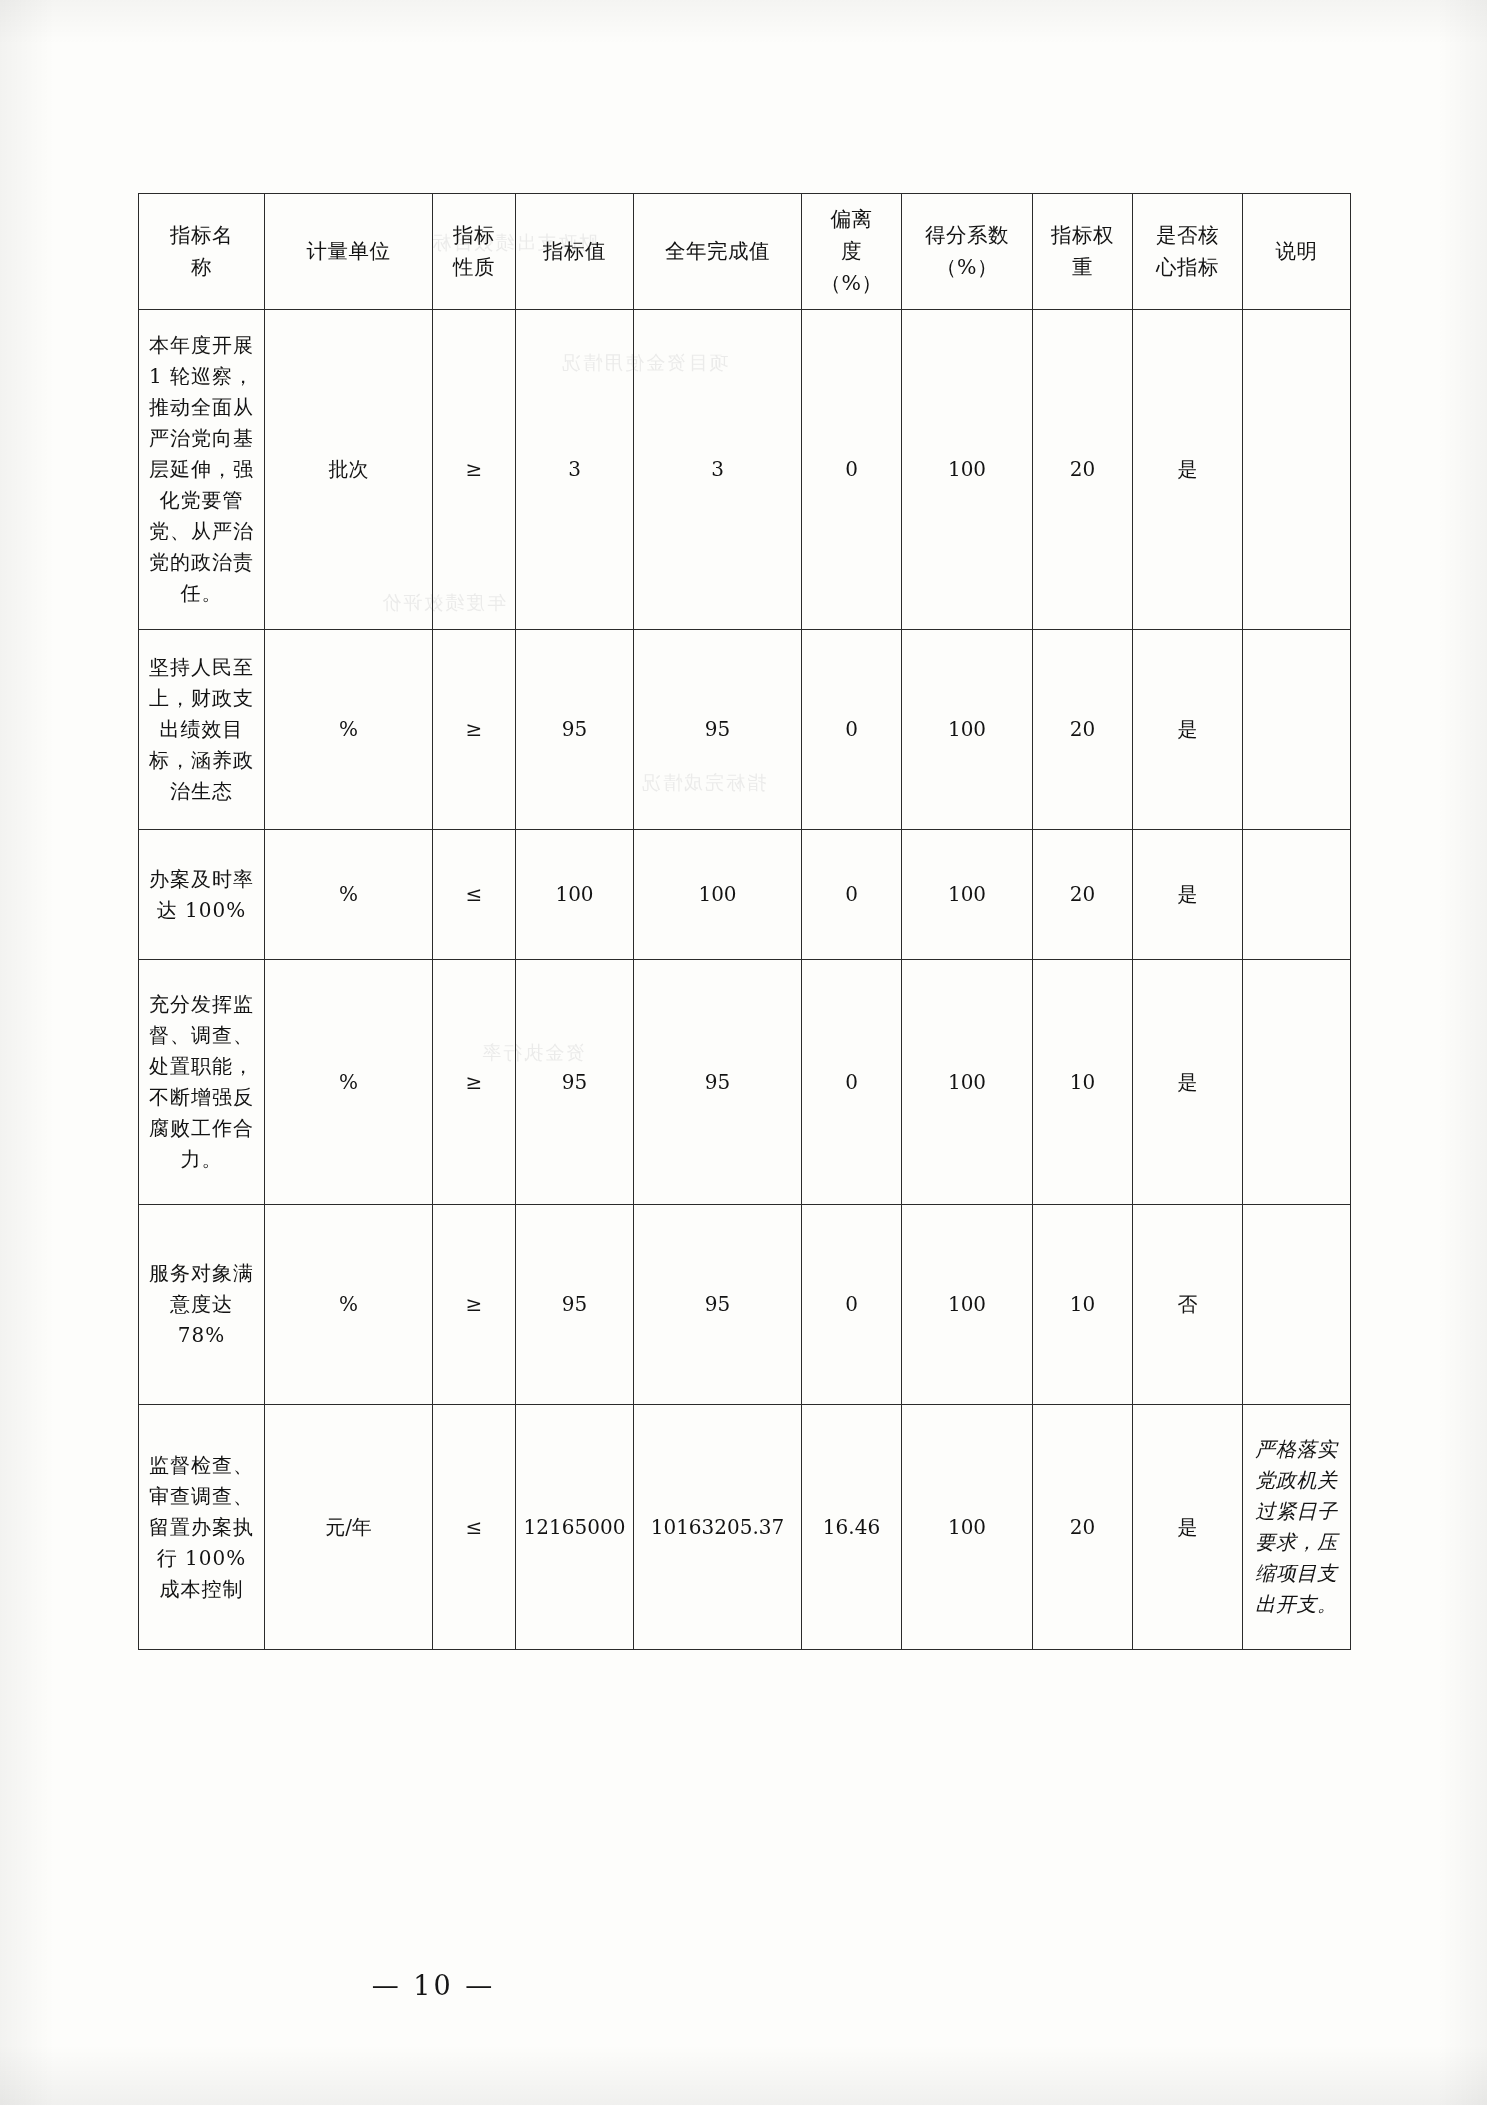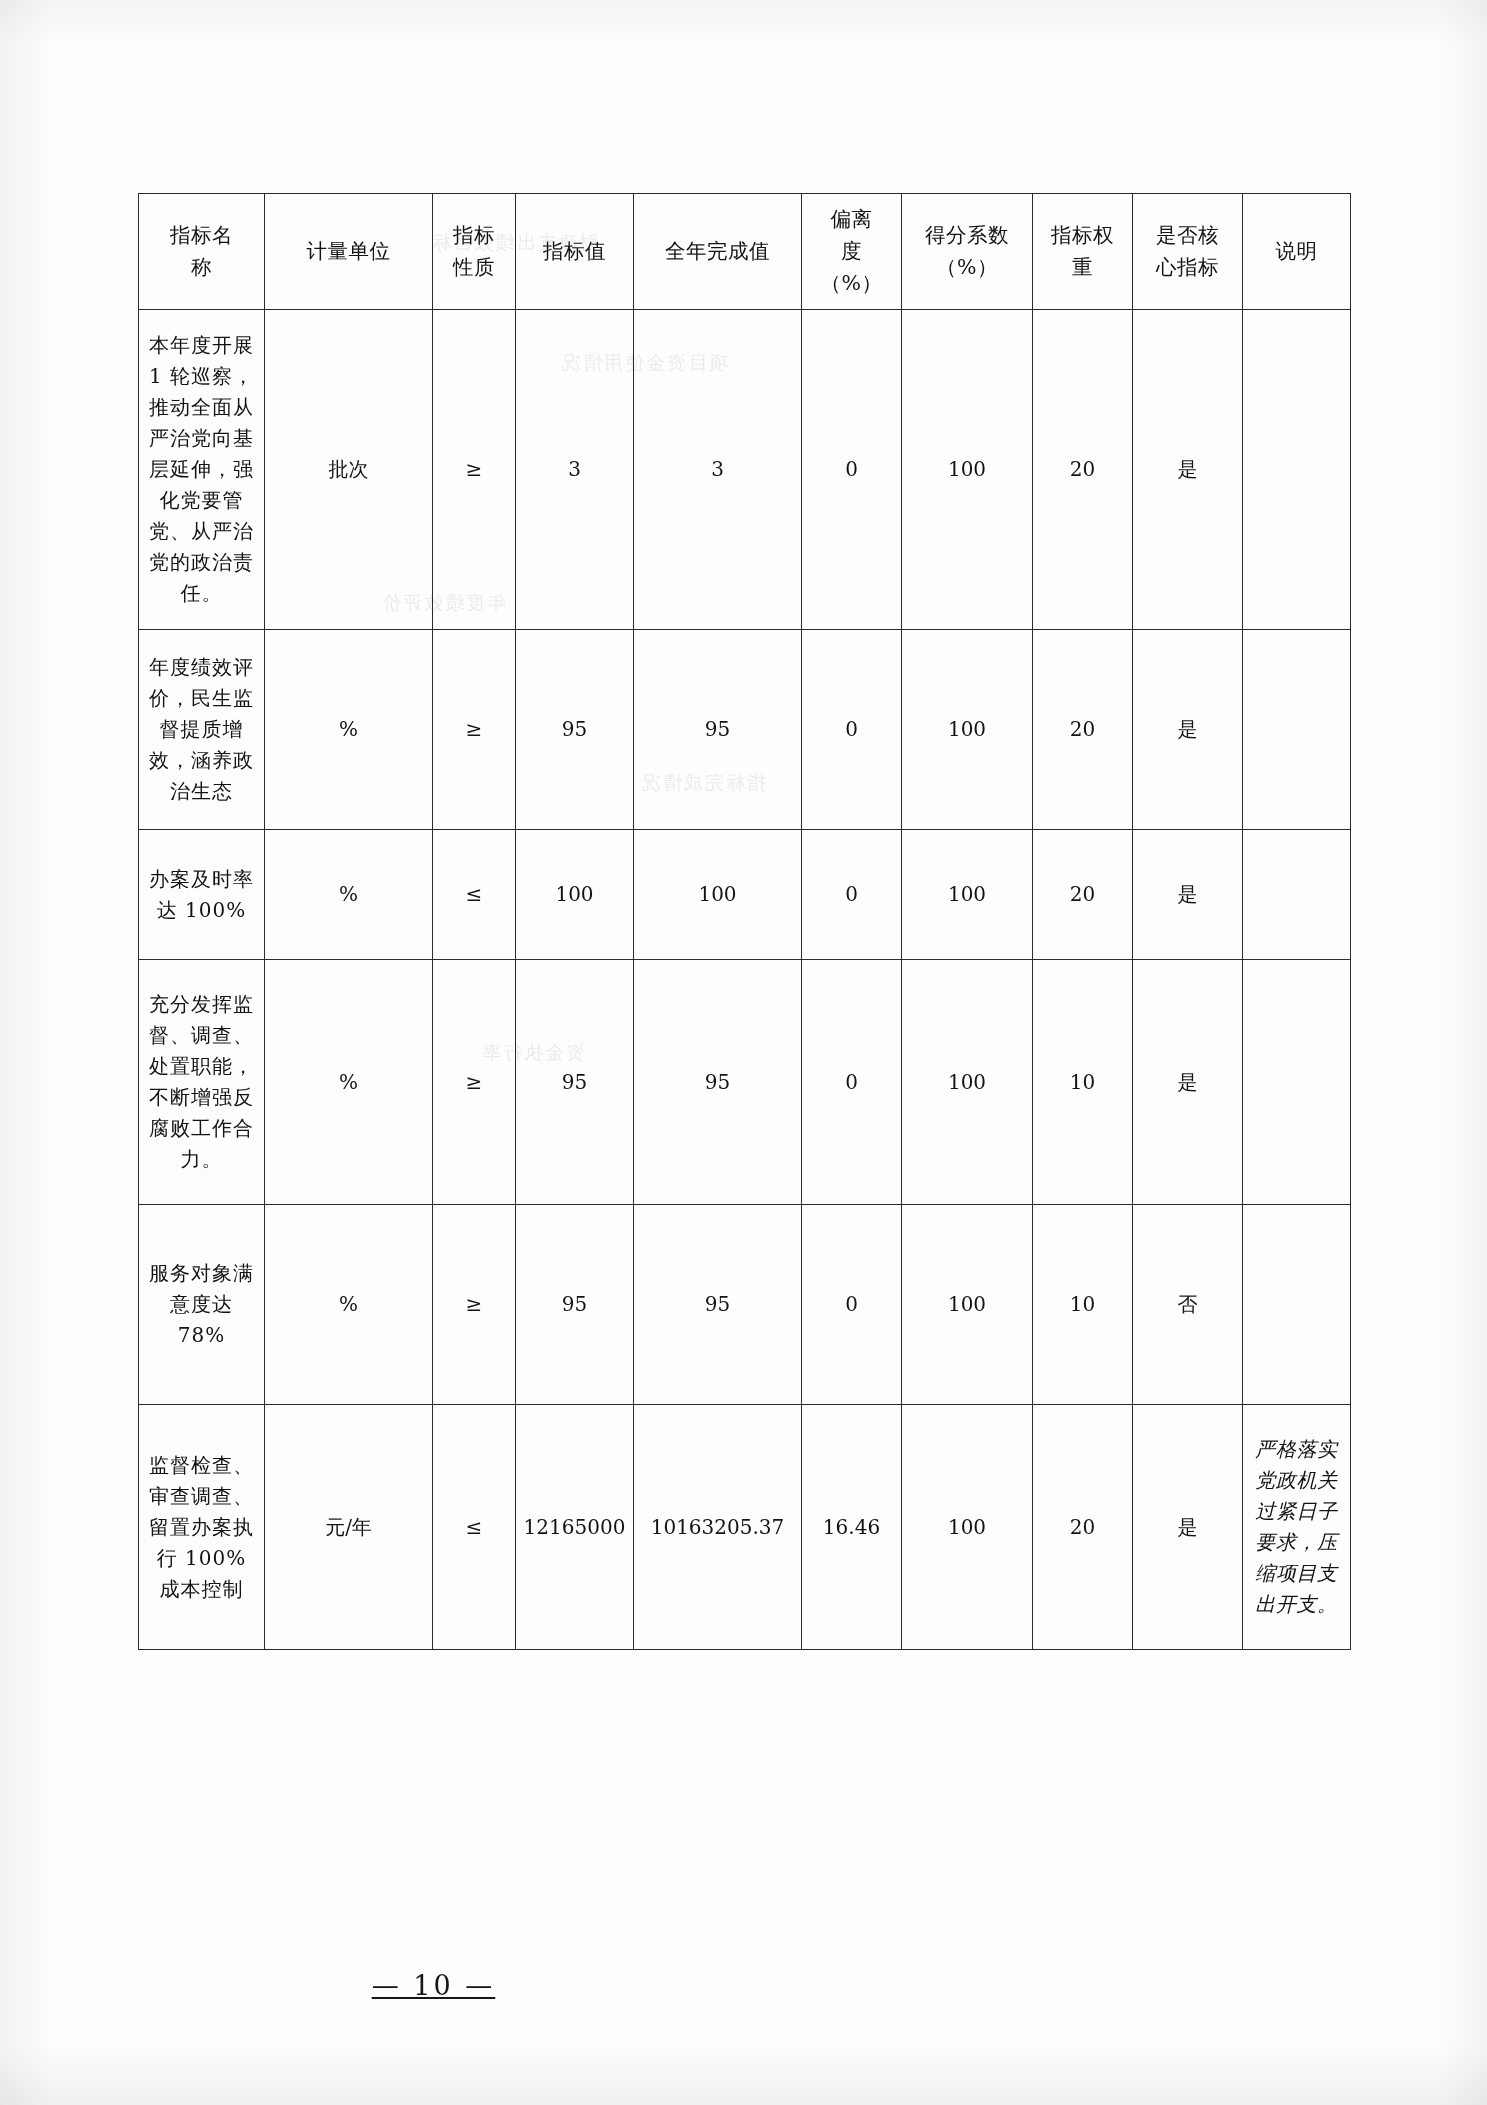--- a/index.html
+++ b/index.html
@@ -98,21 +98,20 @@
     width: 1487px;
     text-align: center;
     font-size: 27px;
     letter-spacing: 3px;
     color: #161616;
     padding-left: 0px;
   }
   .pn-inner {
     display: inline-block;
     margin-left: -620px;
-    text-decoration: underline;
   }
   
   .ghost {
     position: absolute;
     color: rgba(90, 95, 100, 0.11);
     font-size: 19px;
     letter-spacing: 2px;
     pointer-events: none;
     user-select: none;
     transform: scaleX(-1);
@@ -194,21 +193,21 @@
           <td>≥</td>
           <td>3</td>
           <td>3</td>
           <td>0</td>
           <td>100</td>
           <td>20</td>
           <td>是</td>
           <td class="cell-note"></td>
         </tr>
         <tr style="height:200px;">
-          <td class="cell-name">年度绩效评价，民生监督提质增效，涵养政治生态</td>
+          <td class="cell-name">坚持人民至上，财政支出绩效目标，涵养政治生态</td>
           <td>%</td>
           <td>≥</td>
           <td>95</td>
           <td>95</td>
           <td>0</td>
           <td>100</td>
           <td>20</td>
           <td>是</td>
           <td class="cell-note"></td>
         </tr>

